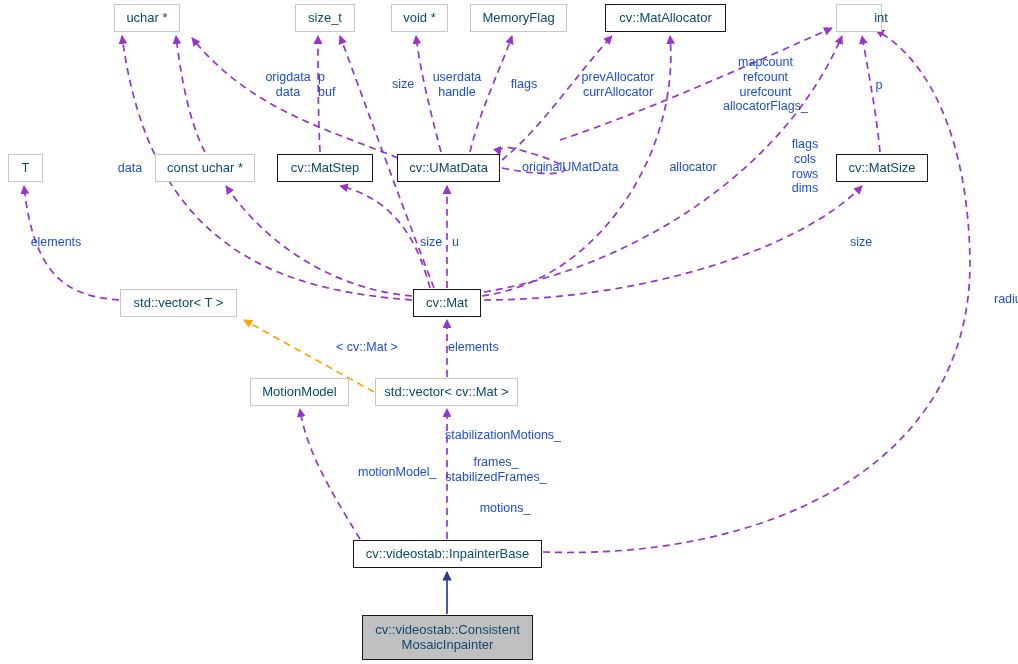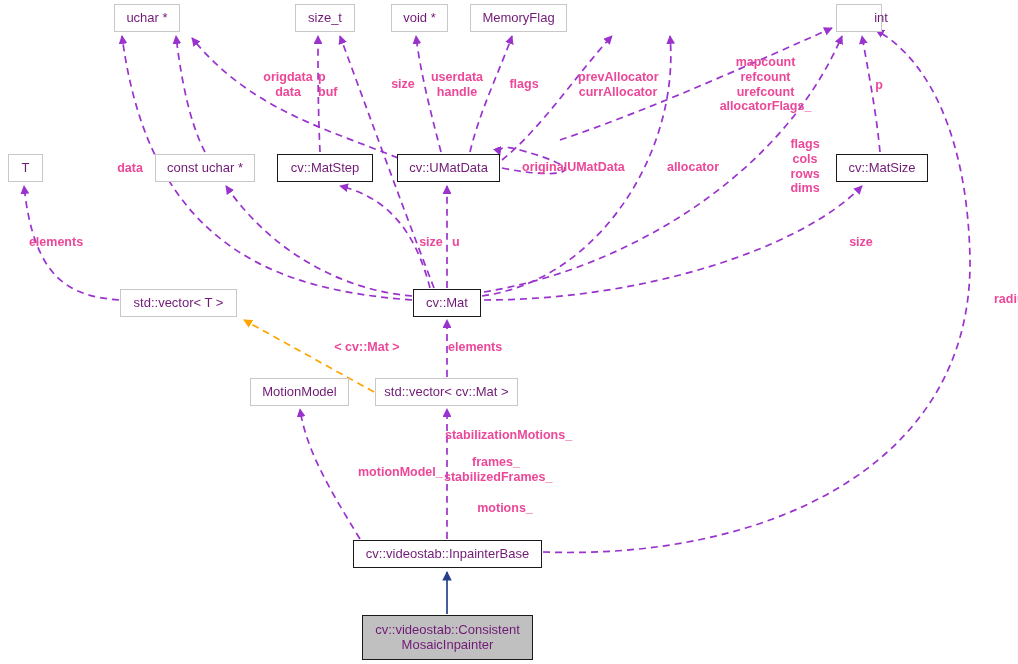--- a/index.html
+++ b/index.html
@@ -4,28 +4,28 @@
 <style>
   html,body{margin:0;padding:0;background:#ffffff;}
   body{width:1018px;height:664px;overflow:hidden;
        font-family:"Liberation Sans","DejaVu Sans",sans-serif;}
   #diagram{position:relative;width:1018px;height:664px;background:#fff;}
   svg.edges{position:absolute;left:0;top:0;width:1018px;height:664px;}
 
   .node{position:absolute;box-sizing:border-box;display:flex;
         align-items:center;justify-content:center;text-align:center;
         background:#ffffff;line-height:1.12;
-        font-size:13px;color:#701a75;}
+        font-size:13px;color:#0c4a6e;}
   .node.thin{border:1px solid #c8c8c8;}
   .node.bold{border:1.6px solid #1a1a1a;}
   .node.filled{background:#c0c0c0;border:1.6px solid #1a1a1a;}
   .node span{display:block;padding:0 6px;white-space:pre-line;}
 
-  .elabel{position:absolute;font-size:12.5px;color:#ec4899;
-          line-height:1.18;white-space:pre-line;font-weight:bold;}
+  .elabel{position:absolute;font-size:12.5px;color:#1d4ed8;
+          line-height:1.18;white-space:pre-line;}
   .elabel.c{text-align:center;}
   .elabel.l{text-align:left;}
 </style>
 </head>
 <body>
 
 <div id="diagram">
 
   <svg class="edges" viewBox="0 0 1018 664" xmlns="http://www.w3.org/2000/svg">
     <defs>
@@ -101,20 +101,23 @@
   </div>
   <div class="node thin" style="left:295px;top:4px;width:60px;height:28px;">
     <span>size_t</span>
   </div>
   <div class="node thin" style="left:391px;top:4px;width:57px;height:28px;">
     <span>void *</span>
   </div>
   <div class="node thin" style="left:470px;top:4px;width:97px;height:28px;">
     <span>MemoryFlag</span>
   </div>
+  <div class="node bold" style="left:605px;top:4px;width:121px;height:28px;">
+    <span>cv::MatAllocator</span>
+  </div>
   <div class="node thin" style="left:836px;top:4px;width:38px;height:28px;padding-left:44px;">
     <span>int</span>
   </div>
 
   <div class="node thin" style="left:8px;top:154px;width:35px;height:28px;">
     <span>T</span>
   </div>
   <div class="node thin" style="left:155px;top:154px;width:100px;height:28px;">
     <span>const uchar *</span>
   </div>

